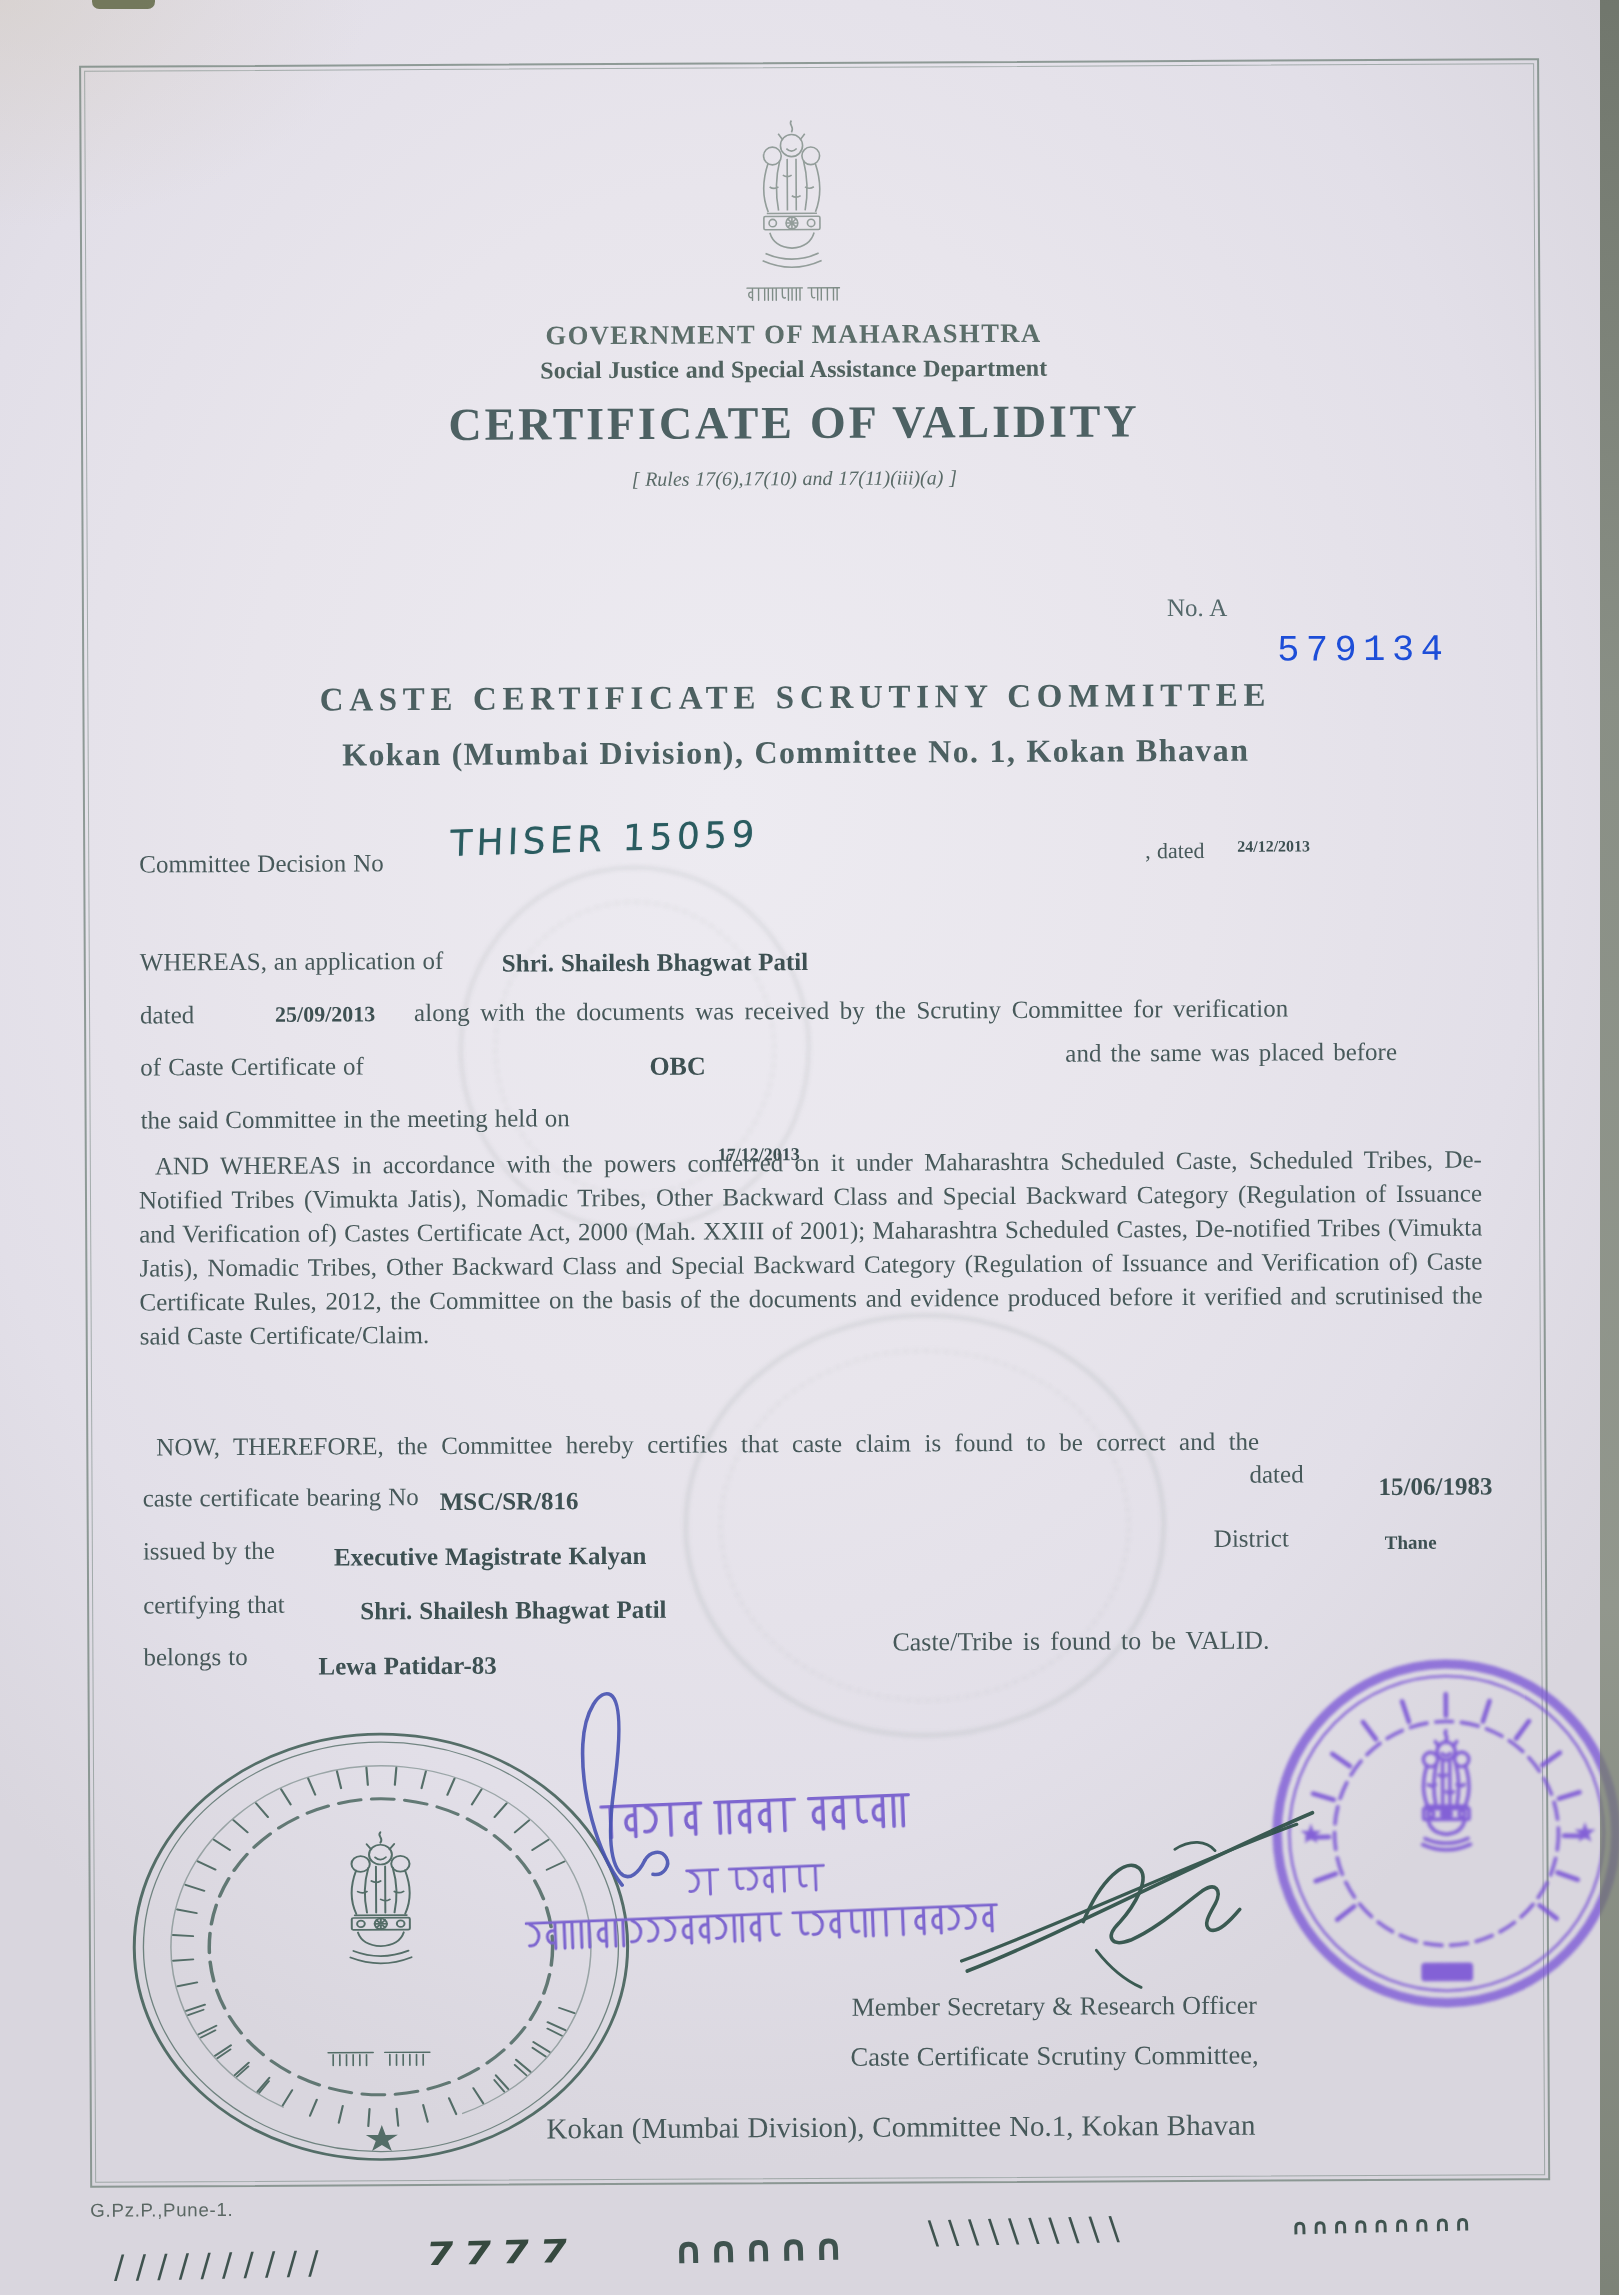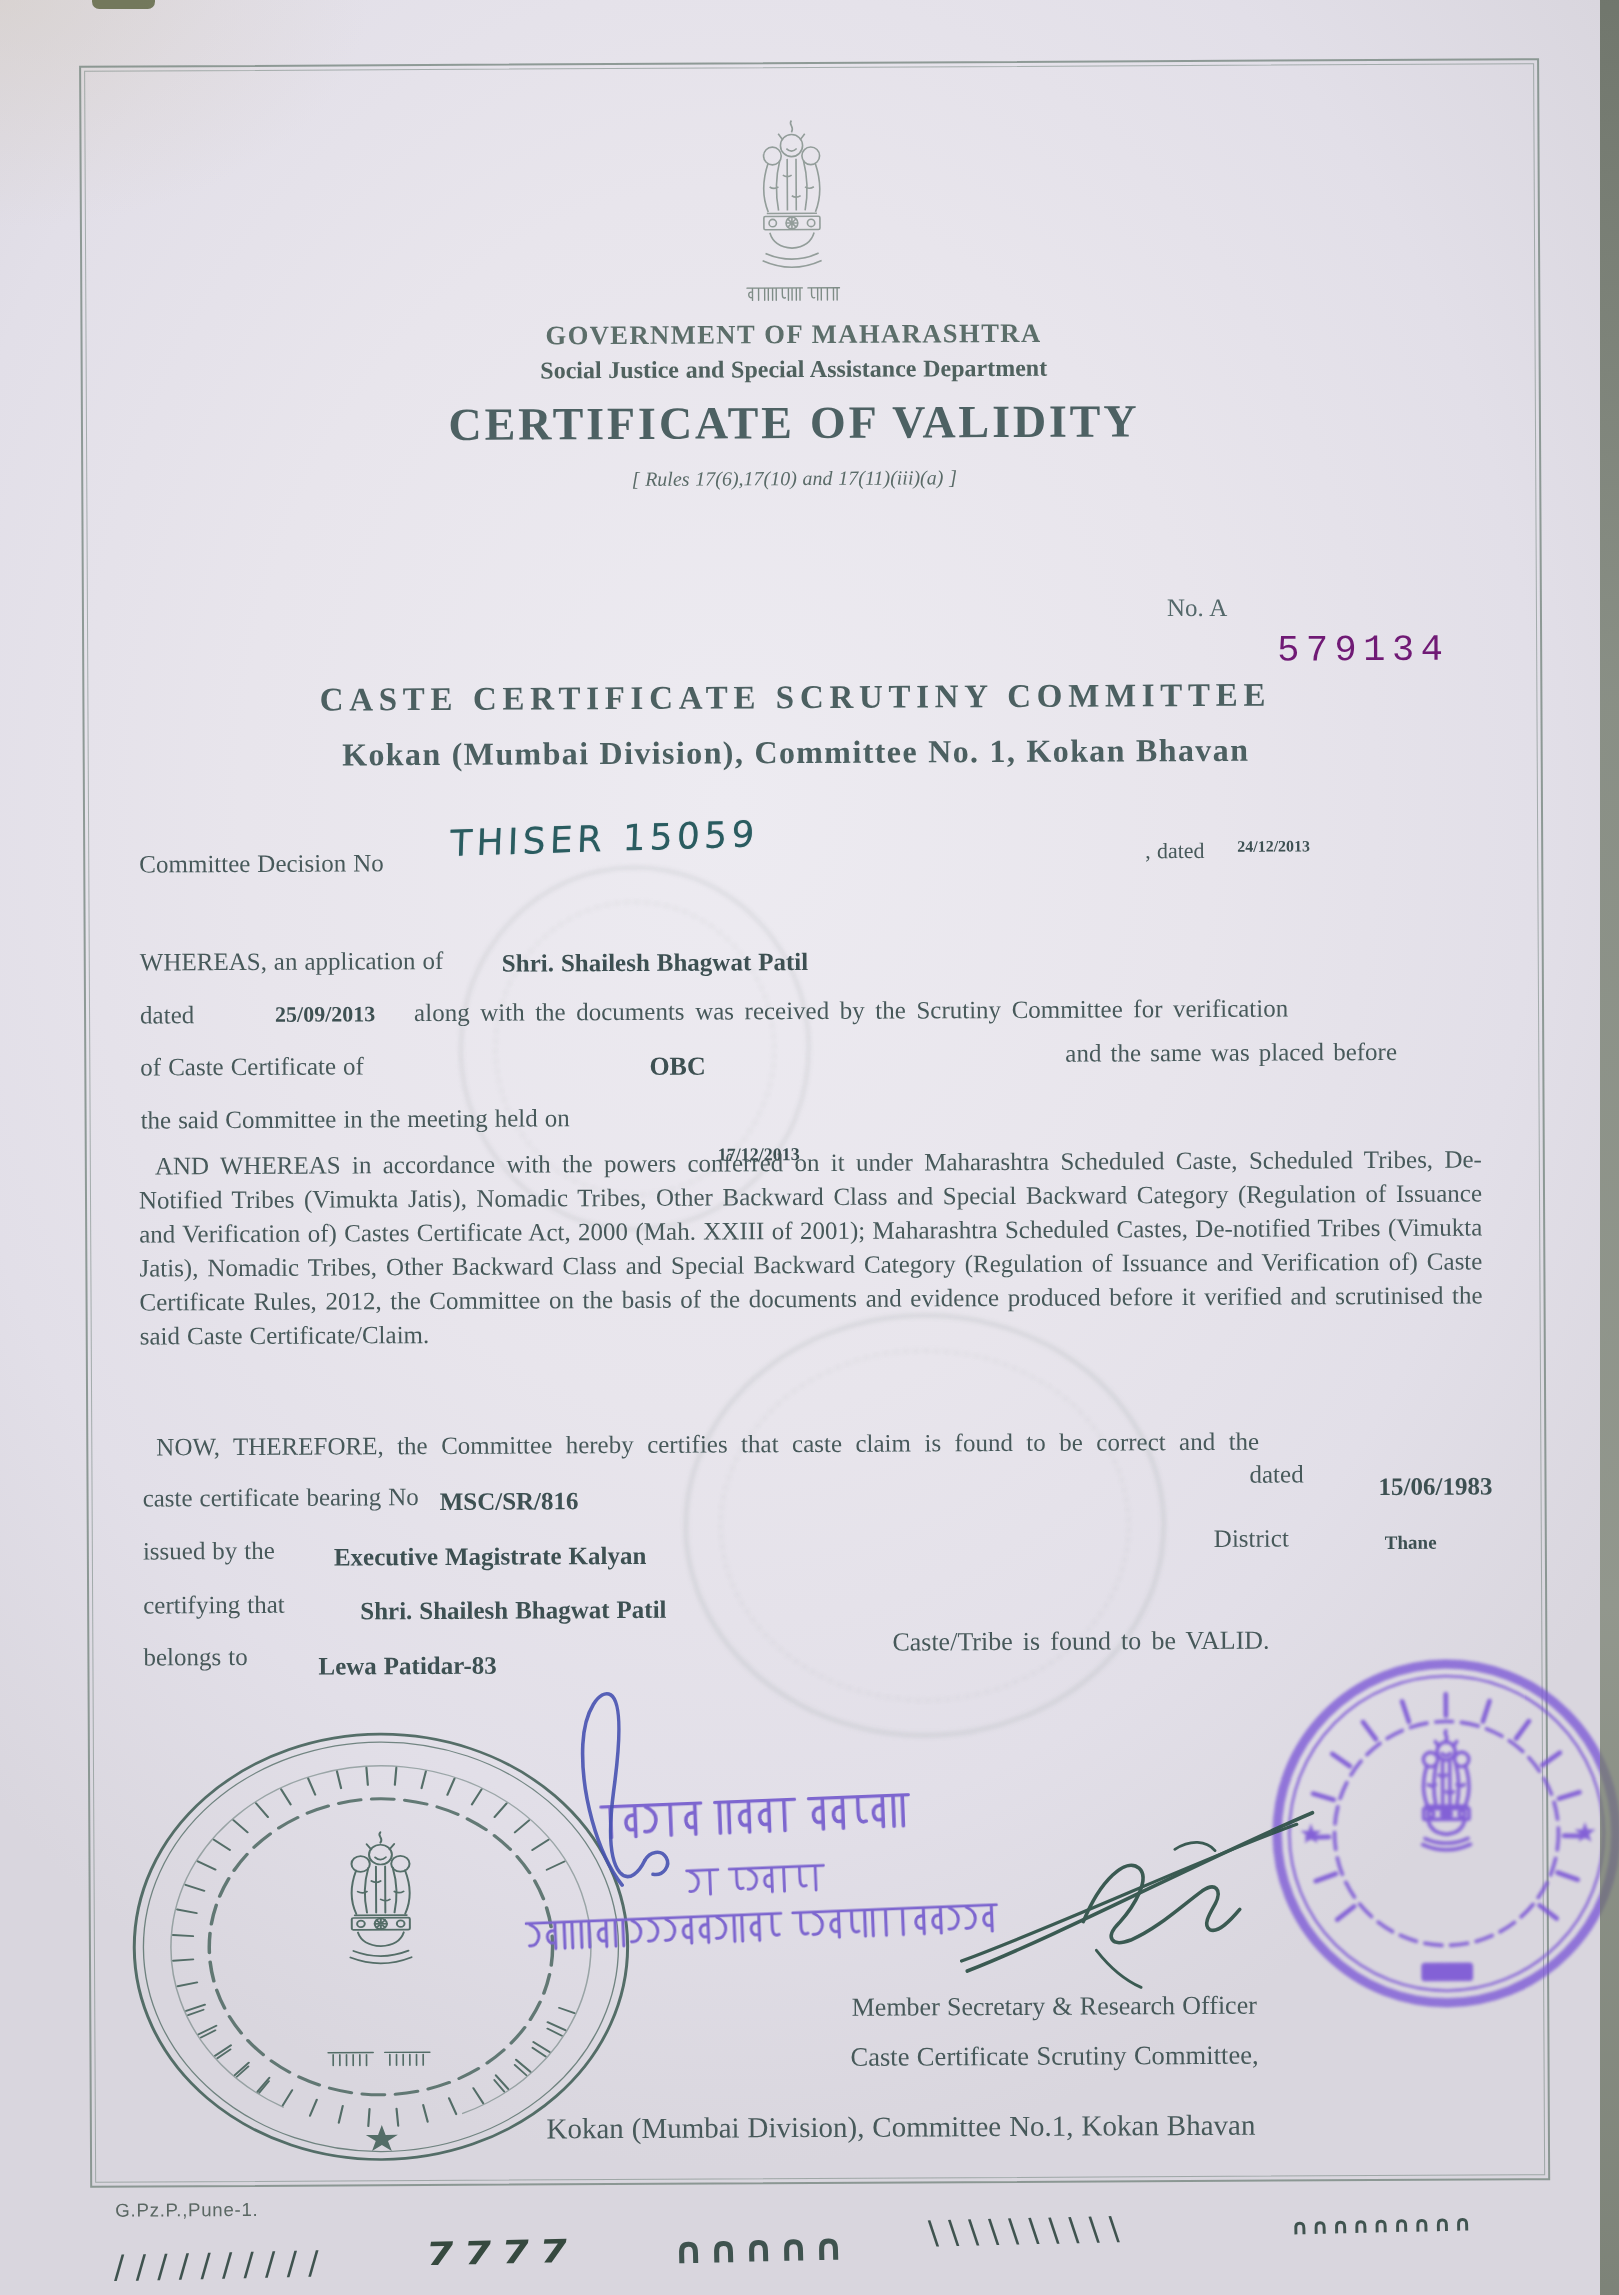--- a/index.html
+++ b/index.html
@@ -95,21 +95,21 @@
           <path d="M11 4 V23 M11 9 Q4 9 5 15 Q6 20 11 18 M21 4 V23 M31 4 V23 M37 4 V23 M44 4 V23 M50 4 V23 M60 4 V13 Q60 21 65 19 M70 4 V23 M76 4 V23 M83 4 V23 M89 4 V23 M108 4 V13 Q108 21 113 19 M118 4 V23 M124 4 V23 M134 4 V23 M144 4 V23 M150 4 V23 " stroke-width="2.3"></path>
     </g>
       </svg></div>
 
   <div class="t c b" style="left:798px;top:319px;font-size:26.6px;letter-spacing:1.4px;color:#5c6e6a;">GOVERNMENT OF MAHARASHTRA</div>
   <div class="t c b" style="left:798px;top:356px;font-size:24px;color:#50625f;">Social Justice and Special Assistance Department</div>
   <div class="t c b" style="left:798px;top:396px;font-size:46px;letter-spacing:2.9px;color:#4d6163;">CERTIFICATE OF VALIDITY</div>
   <div class="t c" style="left:798px;top:467px;font-size:20px;font-style:italic;color:#5a6b68;">[ Rules 17(6),17(10) and 17(11)(iii)(a) ]</div>
 
   <div class="t" style="left:1170px;top:596px;font-size:25px;color:#54686a;">No. A</div>
-  <div class="t mono" style="left:1280px;top:632px;font-size:37px;letter-spacing:6.5px;color:#701a75;">579134</div>
+  <div class="t mono" style="left:1280px;top:632px;font-size:37px;letter-spacing:6.5px;color:#1d4ed8;">579134</div>
 
   <div class="t c b" style="left:798px;top:679px;font-size:33px;letter-spacing:5.7px;color:#4c6061;">CASTE CERTIFICATE SCRUTINY COMMITTEE</div>
   <div class="t c b" style="left:798px;top:734px;font-size:32px;letter-spacing:1.4px;color:#4c6061;">Kokan (Mumbai Division), Committee No. 1, Kokan Bhavan</div>
 
   <div class="t" style="left:141px;top:847px;font-size:25px;">Committee Decision No</div>
   <div class="t hand" style="left:452px;top:817px;font-size:36px;">THISER 15059</div>
   <div class="t" style="left:1147px;top:840px;font-size:22px;">, dated</div>
   <div class="t b" style="left:1239px;top:840px;font-size:16px;">24/12/2013</div>
 
   <div class="t" style="left:141px;top:945px;font-size:25px;">WHEREAS, an application of</div>
@@ -270,21 +270,21 @@
     <path stroke-width="4.5" d="M2 224 C150 170 330 86 470 36"></path>
     <path stroke-width="5" d="M172 170 C196 112 232 80 250 96 C266 110 244 148 222 172 C202 192 210 206 238 196 C276 180 310 148 338 128 C356 116 366 126 356 146 C348 160 338 176 348 182 C360 188 378 168 390 154"></path>
     <path stroke-width="4" d="M300 70 C322 56 344 58 356 72"></path>
     <path stroke-width="4" d="M190 210 C210 236 230 252 252 262"></path>
   </svg>
 
   <div class="t c" style="left:1050px;top:1993px;font-size:26px;">Member Secretary &amp; Research Officer</div>
   <div class="t c" style="left:1050px;top:2042px;font-size:26.6px;">Caste Certificate Scrutiny Committee,</div>
   <div class="t c" style="left:896px;top:2111px;font-size:29px;">Kokan (Mumbai Division), Committee No.1, Kokan Bhavan</div>
 
-  <div class="t sans" style="left:85px;top:2196px;font-size:18.7px;color:#5a6763;letter-spacing:0.7px;margin-left:25px;">G.Pz.P.,Pune-1.</div>
+  <div class="t sans" style="left:85px;top:2196px;font-size:18.7px;color:#5a6763;letter-spacing:0.7px;">G.Pz.P.,Pune-1.</div>
 
   <div class="marksrow">
     <div class="mk" style="left:7.2px;top:16px;font-size:32px;letter-spacing:10.8px;">//////////</div>
     <div class="mk" style="left:320px;top:5.7px;font-size:40px;font-weight:bold;letter-spacing:10px;transform:skewX(-10deg) scaleY(.8);color:#36493f;">7777</div>
     <div class="mk" style="left:567px;top:10px;font-size:37px;font-weight:bold;letter-spacing:5px;">∩∩∩∩∩</div>
     <div class="mk" style="left:822px;top:0px;font-size:32px;letter-spacing:9.3px;">\\\\\\\\\\</div>
     <div class="mk" style="left:1185px;top:8.6px;font-size:21.5px;font-weight:bold;letter-spacing:2.9px;">∩∩∩∩∩∩∩∩∩</div>
   </div>
 
 </div>

